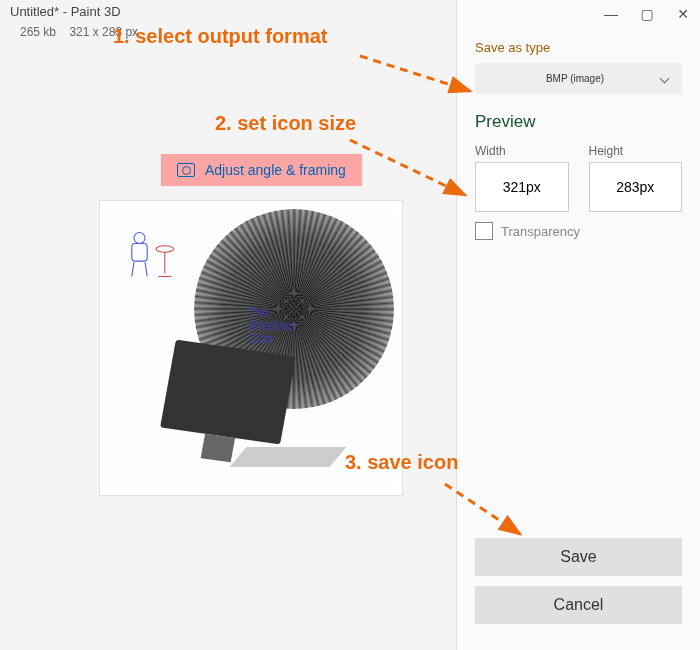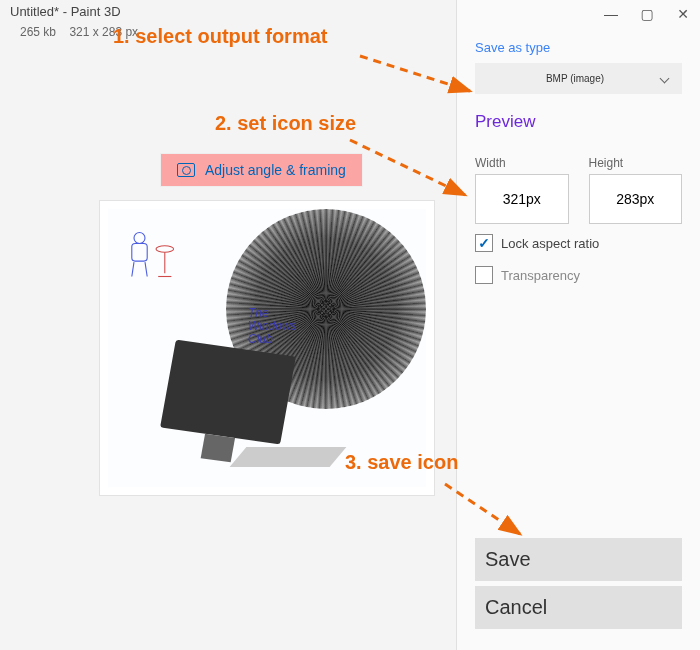--- a/index.html
+++ b/index.html
@@ -3,44 +3,44 @@
   <meta charset="utf-8">
   <style>
     * { box-sizing: border-box; margin: 0; padding: 0; font-family: "Segoe UI", Arial, sans-serif; }
     body { width: 700px; height: 650px; background: #f4f4f4; position: relative; overflow: hidden; }
     .header { padding: 4px 10px; font-size: 13px; color: #444; }
     .subheader { padding: 2px 20px; font-size: 12px; color: #666; }
     .subheader span { margin-right: 10px; }
     .adjust-btn { position: absolute; left: 160px; top: 153px; background: #fca5a5; border: 1px solid #eee; padding: 8px 16px; font-size: 14px; color: #0066b8; display: flex; align-items: center; gap: 10px; cursor: pointer; }
     .camera-icon { width: 18px; height: 14px; border: 1.5px solid #0066b8; border-radius: 2px; position: relative; }
     .camera-icon::after { content: ""; position: absolute; width: 7px; height: 7px; border: 1.5px solid #0066b8; border-radius: 50%; top: 2px; left: 4px; }
-    .canvas { position: absolute; left: 99px; top: 200px; width: 336px; height: 296px; background: #fff; border: 1px solid #e2e2e2; }
+    .canvas { position: absolute; left: 99px; top: 200px; width: 304px; height: 296px; background: #fff; border: 1px solid #e2e2e2; }
     .canvas-inner { position: absolute; inset: 8px; background: #fcfdff; }
     .noise { position: absolute; top: 0; right: 0; width: 200px; height: 200px; border-radius: 50%; background: radial-gradient(circle, #888 0%, #999 50%, rgba(200,200,200,0.3) 100%); filter: contrast(3) grayscale(1); }
     .noise::before { content: ""; position: absolute; inset: 0; border-radius: 50%; background-image: repeating-conic-gradient(#666 0%, #aaa 0.5%, #777 1%); opacity: 0.6; mix-blend-mode: multiply; }
     .monitor { position: absolute; bottom: 50px; left: 60px; width: 120px; height: 90px; background: #333; transform: skewY(8deg) skewX(-10deg); border-radius: 3px; }
     .monitor::after { content: ""; position: absolute; bottom: -25px; left: 45px; width: 30px; height: 25px; background: #666; }
     .keyboard { position: absolute; bottom: 20px; left: 130px; width: 100px; height: 20px; background: #ccc; transform: skewX(-40deg); }
     .twc-text { position: absolute; top: 98px; left: 140px; color: #3a3aaf; font-size: 12px; font-style: italic; line-height: 1.1; font-weight: 500; }
     .cartoon { position: absolute; top: 18px; left: 15px; width: 55px; height: 55px; }
     .panel { position: absolute; right: 0; top: 0; width: 244px; height: 650px; background: #fafafa; border-left: 1px solid #e0e0e0; padding: 40px 18px 0 18px; }
     .wincontrols { position: absolute; top: 6px; right: 8px; display: flex; gap: 18px; color: #555; font-size: 14px; }
     .wincontrols span { cursor: pointer; width: 18px; text-align: center; }
-    .panel-label { font-size: 13px; color: #3b82f6; margin-bottom: 4px; }
+    .panel-label { font-size: 13px; color: #a16207; margin-bottom: 4px; }
     .select { background: #eee; padding: 10px 14px; font-size: 10px; color: #333; display: flex; justify-content: space-between; align-items: center; margin-bottom: 18px; cursor: pointer; margin-top: 8px; }
     .chev { border: solid #666; border-width: 0 1.5px 1.5px 0; padding: 3px; transform: rotate(45deg); display: inline-block; }
-    .preview-h { font-size: 17px; color: #6d28d9; margin-bottom: 24px; }
+    .preview-h { font-size: 17px; color: #14532d; margin-bottom: 12px; }
     .dim-row { display: flex; gap: 20px; margin-bottom: 10px; }
     .dim-col { flex: 1; }
     .dim-lbl { font-size: 12px; color: #666; margin-bottom: 4px; }
     .dim-input { width: 100%; border: 1px solid #ccc; padding: 16px; font-size: 14px; text-align: center; background: #fff; }
     .check-row { display: flex; align-items: center; gap: 8px; font-size: 13px; color: #444; margin: 8px 0 14px; }
     .checkbx { width: 18px; height: 18px; border: 1px solid #888; display: flex; align-items: center; justify-content: center; background: #fff; }
     .checkbx.on::after { content: "✓"; color: #0066b8; font-weight: bold; font-size: 14px; }
-    .btn { background: #e0e0e0; padding: 10px; text-align: left; font-size: 20px; color: #333; cursor: pointer; margin-bottom: 12px; }
+    .btn { background: #e0e0e0; padding: 10px; text-align: center; font-size: 16px; color: #333; cursor: pointer; margin-bottom: 12px; }
     .save-btn { position: absolute; left: 18px; right: 18px; top: 538px; }
     .cancel-btn { position: absolute; left: 18px; right: 18px; top: 586px; }
     .annot { position: absolute; color: #ec6a0b; font-weight: bold; font-size: 20px; pointer-events: none; font-family: Arial, sans-serif; }
     .arrow-svg { position: absolute; pointer-events: none; }
   </style>
 </head>
 <body>
 
 <div class="header">Untitled* - Paint 3D</div>
 <div class="subheader">
@@ -94,24 +94,20 @@
     <div class="dim-col">
       <div class="dim-lbl">Width</div>
       <input class="dim-input" value="321px" style="">
     </div>
     <div class="dim-col">
       <div class="dim-lbl">Height</div>
       <input class="dim-input" value="283px" style="">
     </div>
   </div>
 
-  <div class="check-row">
-    <span class="checkbx on"></span>
-    <span>Lock aspect ratio</span>
-  </div>
 
 
   <div class="check-row">
     <span class="checkbx"></span>
     <span style="color:#888">Transparency</span>
   </div>
 
   <div class="btn save-btn">Save</div>
   <div class="btn cancel-btn">Cancel</div>
 </div>

